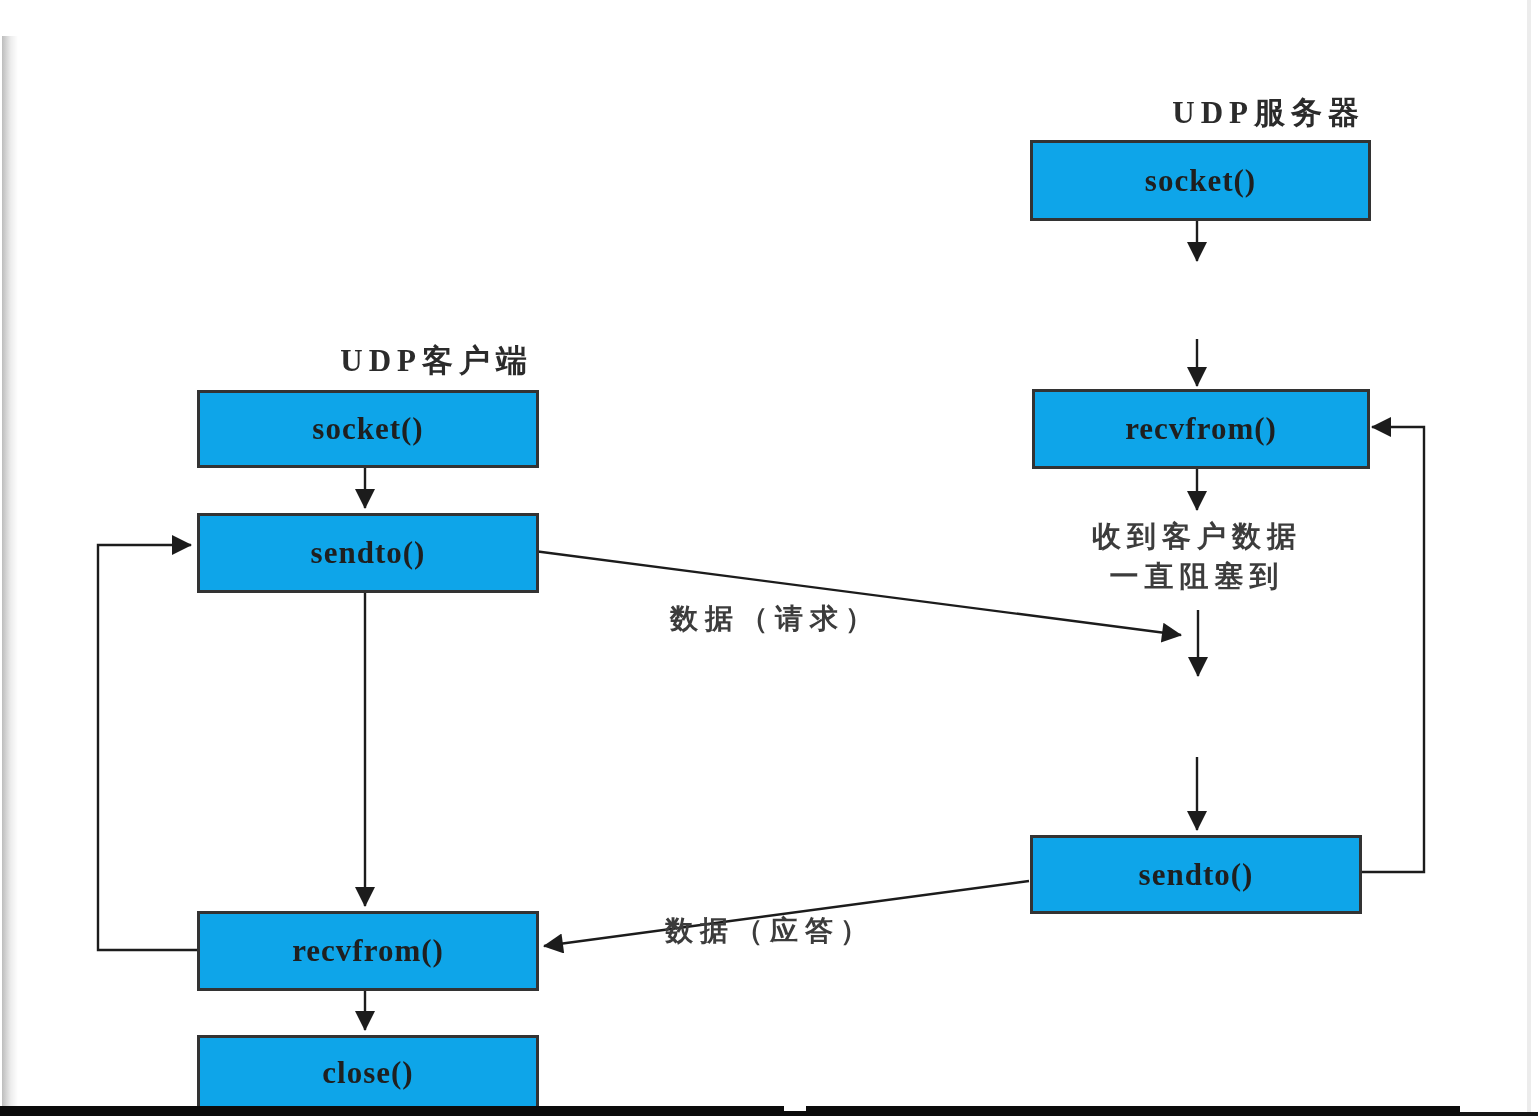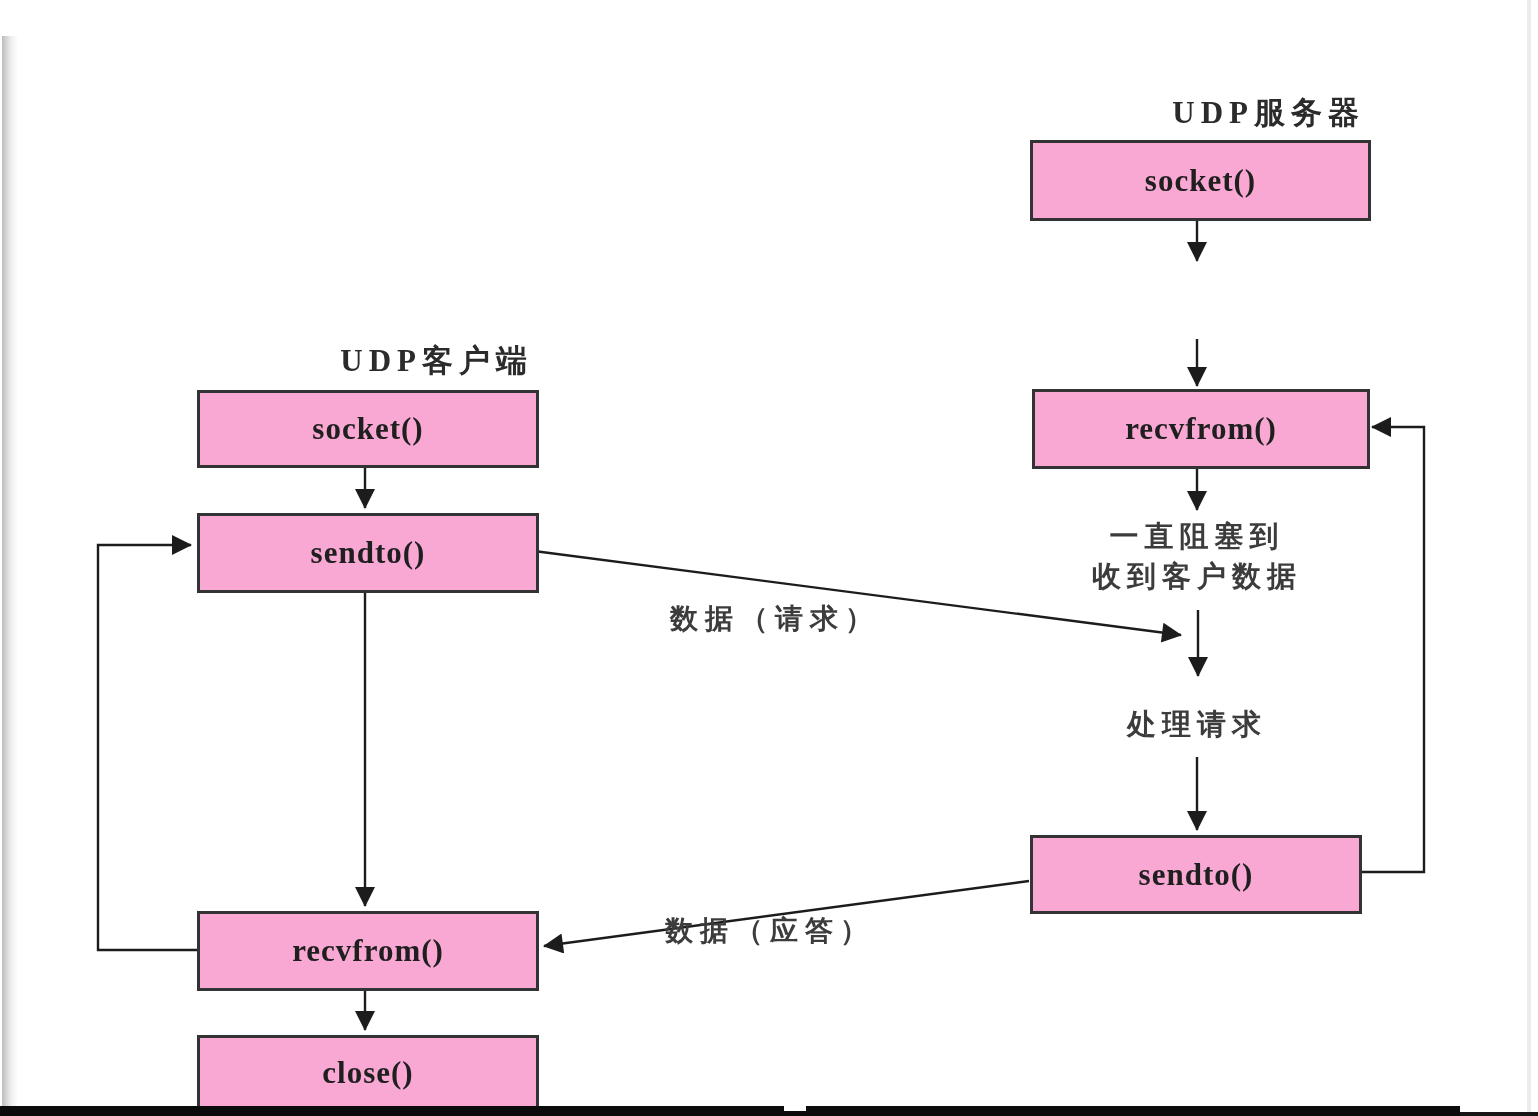--- a/index.html
+++ b/index.html
@@ -2,21 +2,21 @@
 <html><head>
 <meta charset="utf-8">
 <style>
   html,body{margin:0;padding:0;background:#ffffff;}
   #stage{
     position:relative;width:1538px;height:1116px;background:#ffffff;overflow:hidden;
     font-family:"Liberation Serif","DejaVu Serif",serif;
   }
   #wires{position:absolute;left:0;top:0;width:1538px;height:1116px;}
   .box{
-    position:absolute;border:3px solid #333333;background:#f9a8d4;
+    position:absolute;border:3px solid #333333;background:#0ea5e9;
     display:flex;align-items:center;justify-content:center;
     font-weight:bold;font-size:31px;color:#1f1f1f;letter-spacing:1px;
   }
   .col-title{
     position:absolute;text-align:right;font-weight:bold;font-size:31px;
     color:#2b2b2b;letter-spacing:6px;white-space:nowrap;
   }
   .cjk-note{
     position:absolute;text-align:center;font-size:29px;color:#3c3c3c;
     letter-spacing:6px;font-weight:600;line-height:40px;white-space:nowrap;
@@ -71,24 +71,23 @@
   <div class="box" style="left:197px;top:513px;width:336px;height:74px;">sendto()</div>
   <div class="box" style="left:197px;top:911px;width:336px;height:74px;">recvfrom()</div>
   <div class="box" style="left:197px;top:1035px;width:336px;height:70px;">close()</div>
 
   <div class="col-title" style="left:1030px;top:92px;width:335px;">UDP服务器</div>
   <div class="box" style="left:1030px;top:140px;width:335px;height:75px;">socket()</div>
   <div class="box" style="left:1032px;top:389px;width:332px;height:74px;">recvfrom()</div>
   <div class="box" style="left:1030px;top:835px;width:326px;height:73px;">sendto()</div>
 
   <div class="cjk-note" style="left:1010px;top:516px;width:374px;">
+    <div>收到客户数据</div>
     <div>一直阻塞到</div>
-    <div>收到客户数据</div>
   </div>
-  <div class="cjk-note" style="left:1060px;top:704px;width:274px;">处理请求</div>
 
   <div class="edge-label" style="left:600px;top:600px;width:350px;">数据（请求）</div>
   <div class="edge-label" style="left:595px;top:912px;width:350px;">数据（应答）</div>
 
   <div class="left-edge"></div>
   <div class="right-edge"></div>
   <div class="bottom-bar"></div>
   <div class="bottom-bar-thin"></div>
   <div class="bottom-notch"></div>
 

